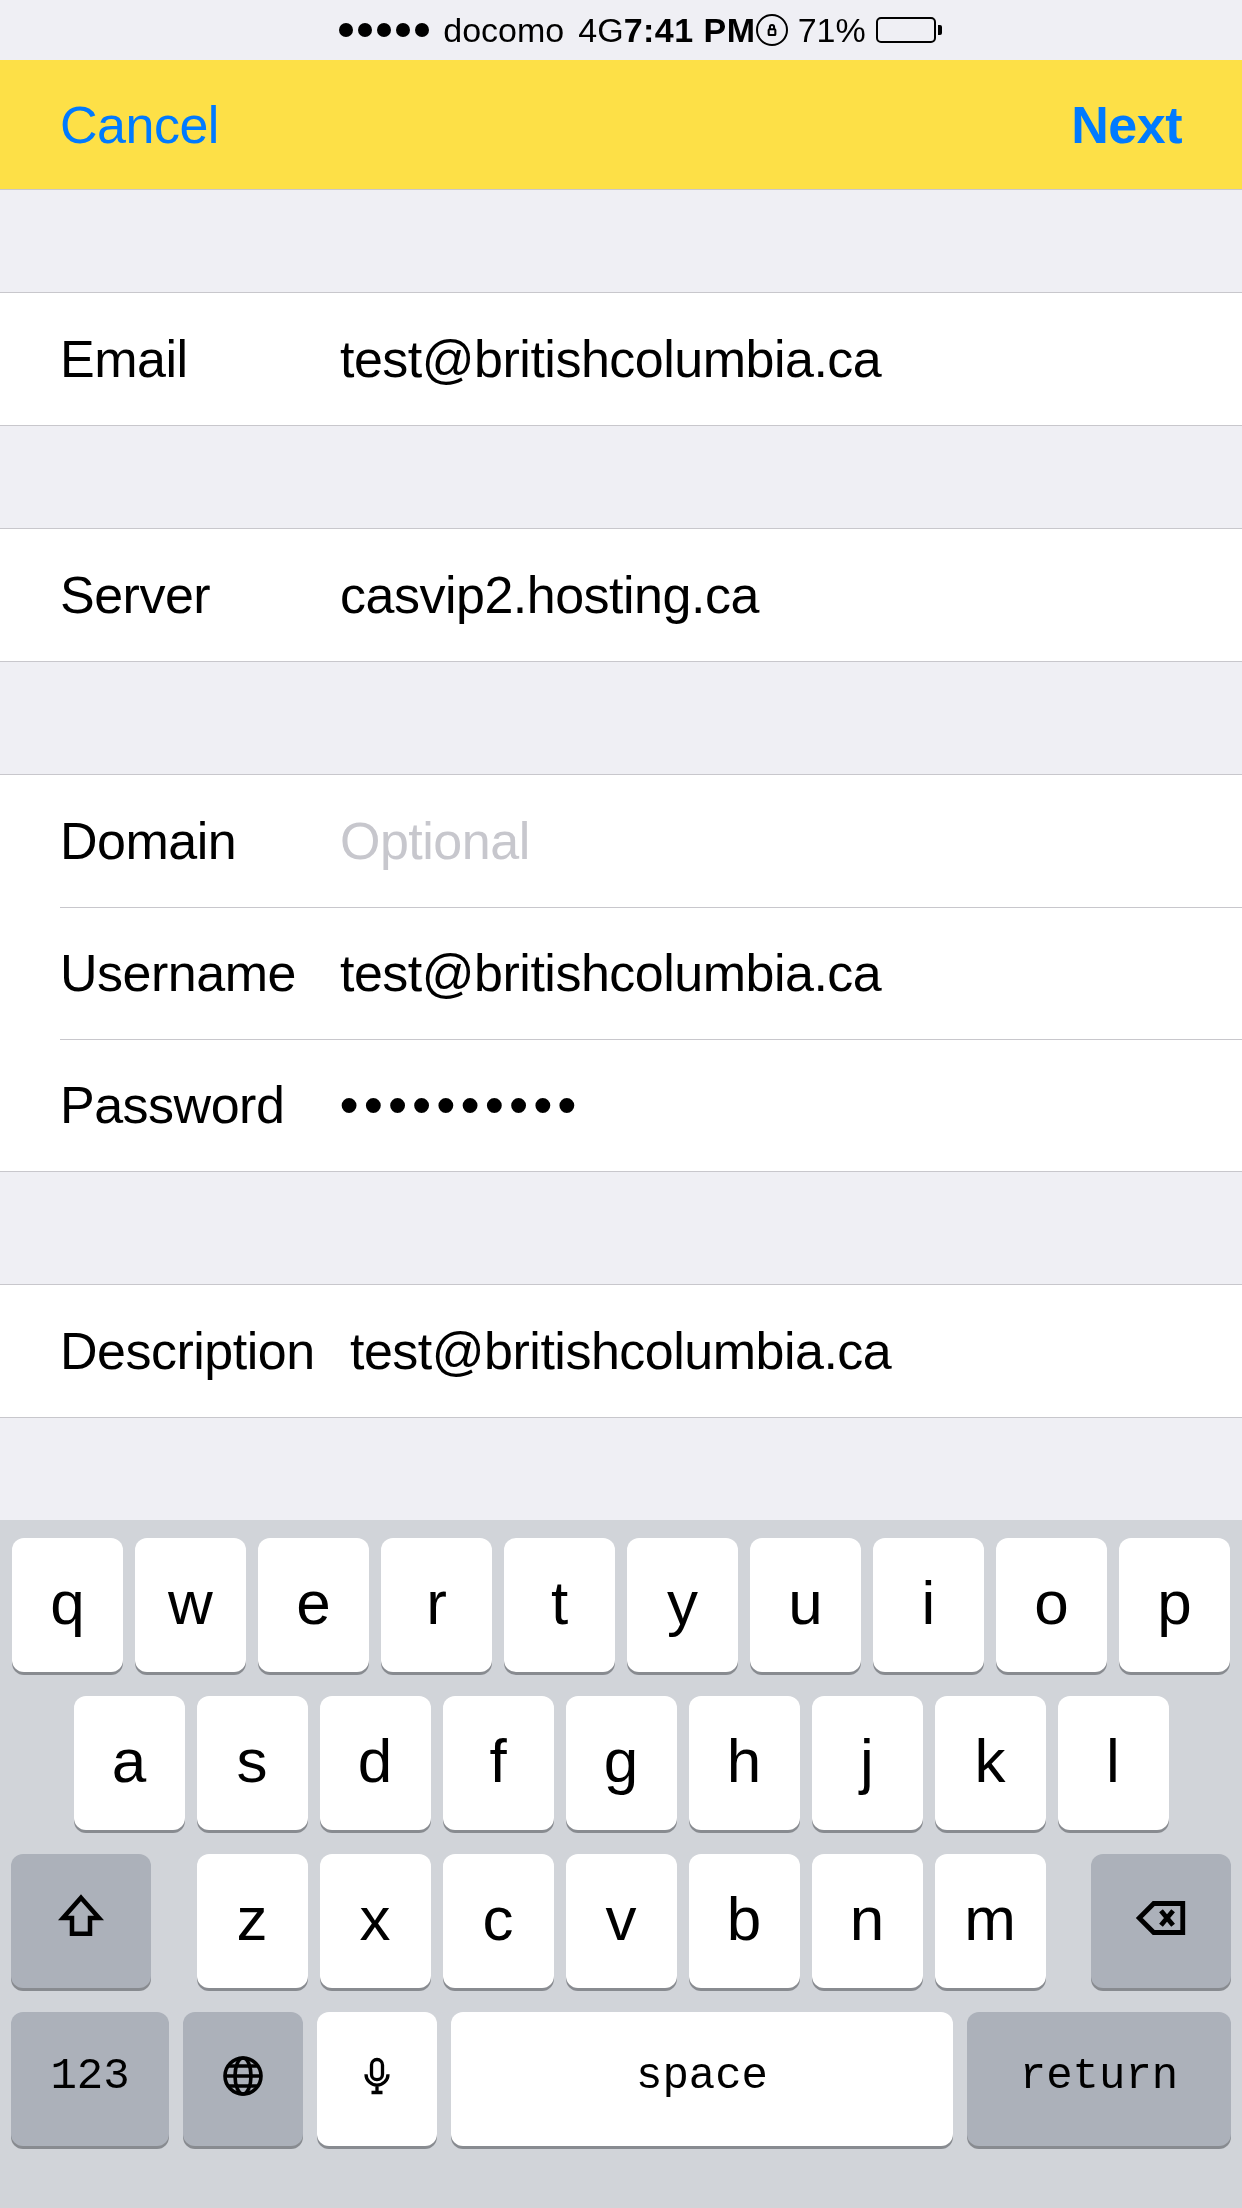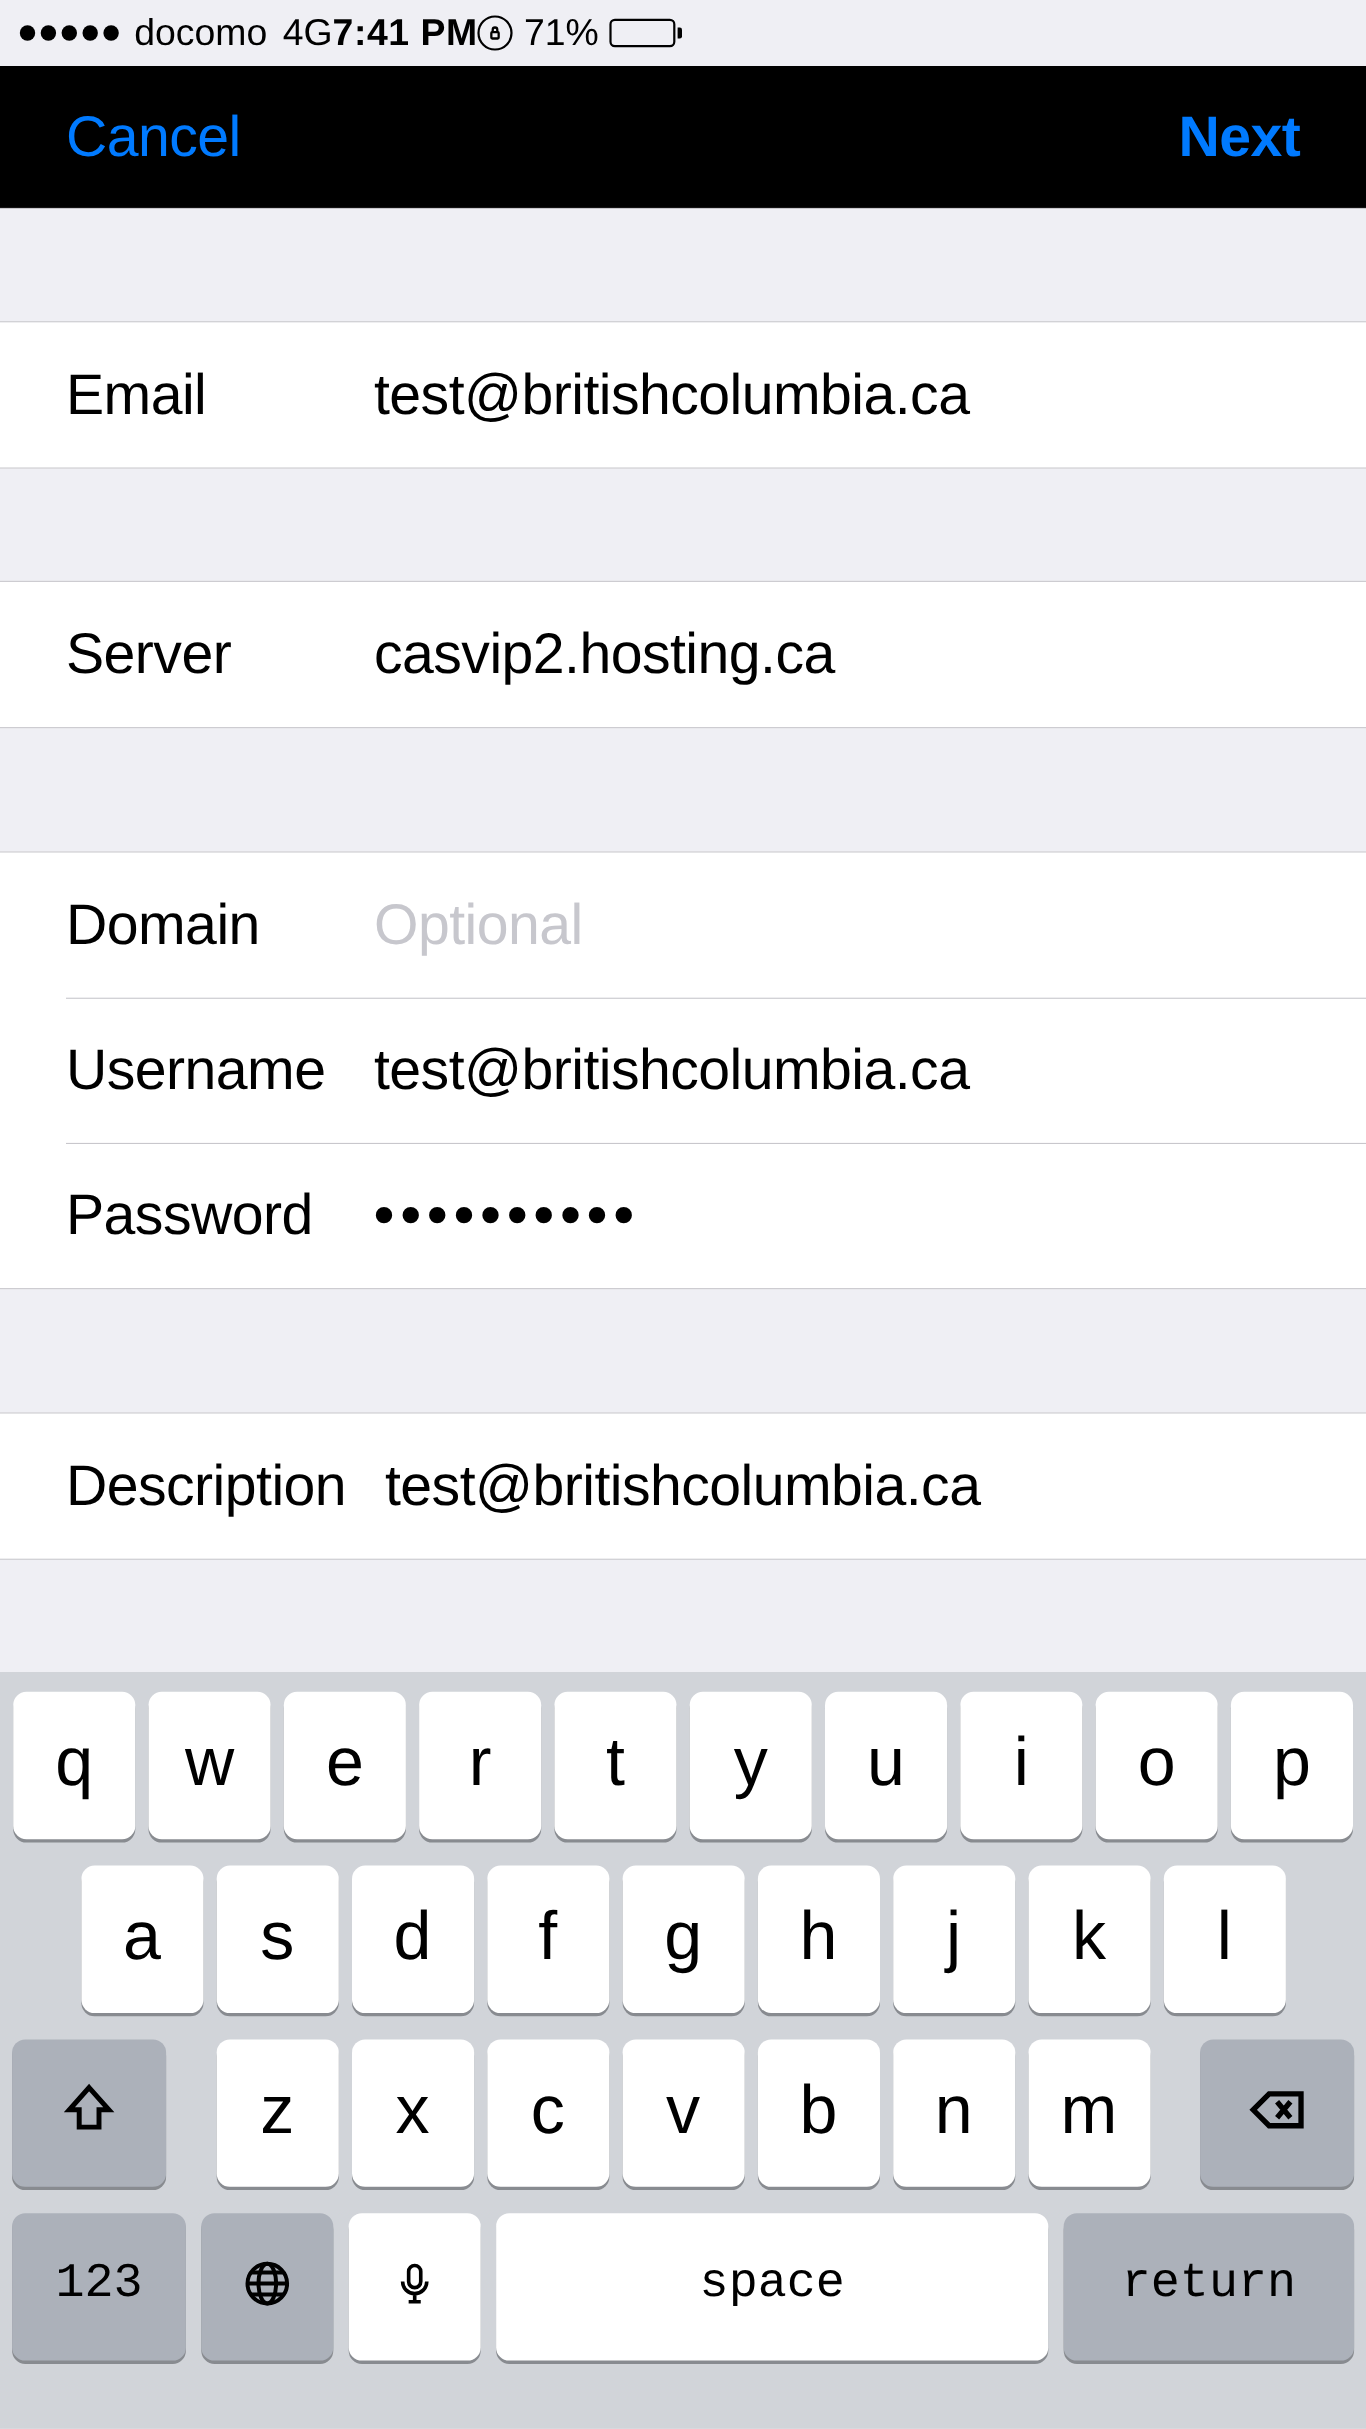--- a/index.html
+++ b/index.html
@@ -8,25 +8,26 @@
       font-family: -apple-system, "Helvetica Neue", Helvetica, Arial, sans-serif;
       background: #efeff4;
       -webkit-font-smoothing: antialiased;
     }
 
     
     .status-bar {
       height: 60px;
       display: flex;
       align-items: center;
-      justify-content: flex-start;
+      justify-content: center;
       padding: 0 18px 0 18px;
       font-size: 34px;
       font-weight: 500;
       color: #000;
+      margin-left: 39px;
     }
     .status-left { display: flex; align-items: center; gap: 14px; }
     .dots { display: flex; gap: 5px; }
     .dots span {
       width: 14px; height: 14px; border-radius: 50%; background: #000;
     }
     .status-center { font-weight: 600; letter-spacing: 0.5px; }
     .status-right { display: flex; align-items: center; gap: 10px; }
     .battery {
       display: inline-flex; align-items: center;
@@ -48,21 +49,21 @@
     }
 
     
     .nav-bar {
       height: 130px;
       display: flex;
       align-items: center;
       justify-content: space-between;
       padding: 0 60px;
       border-bottom: 1px solid #c8c7cc;
-      background: #000000;
+      background: #fde047;
     }
     .nav-btn {
       font-size: 52px;
       color: #007aff;
       background: none;
       border: none;
       font-family: inherit;
       letter-spacing: -0.5px;
     }
     .nav-btn.right { font-weight: 600; }

